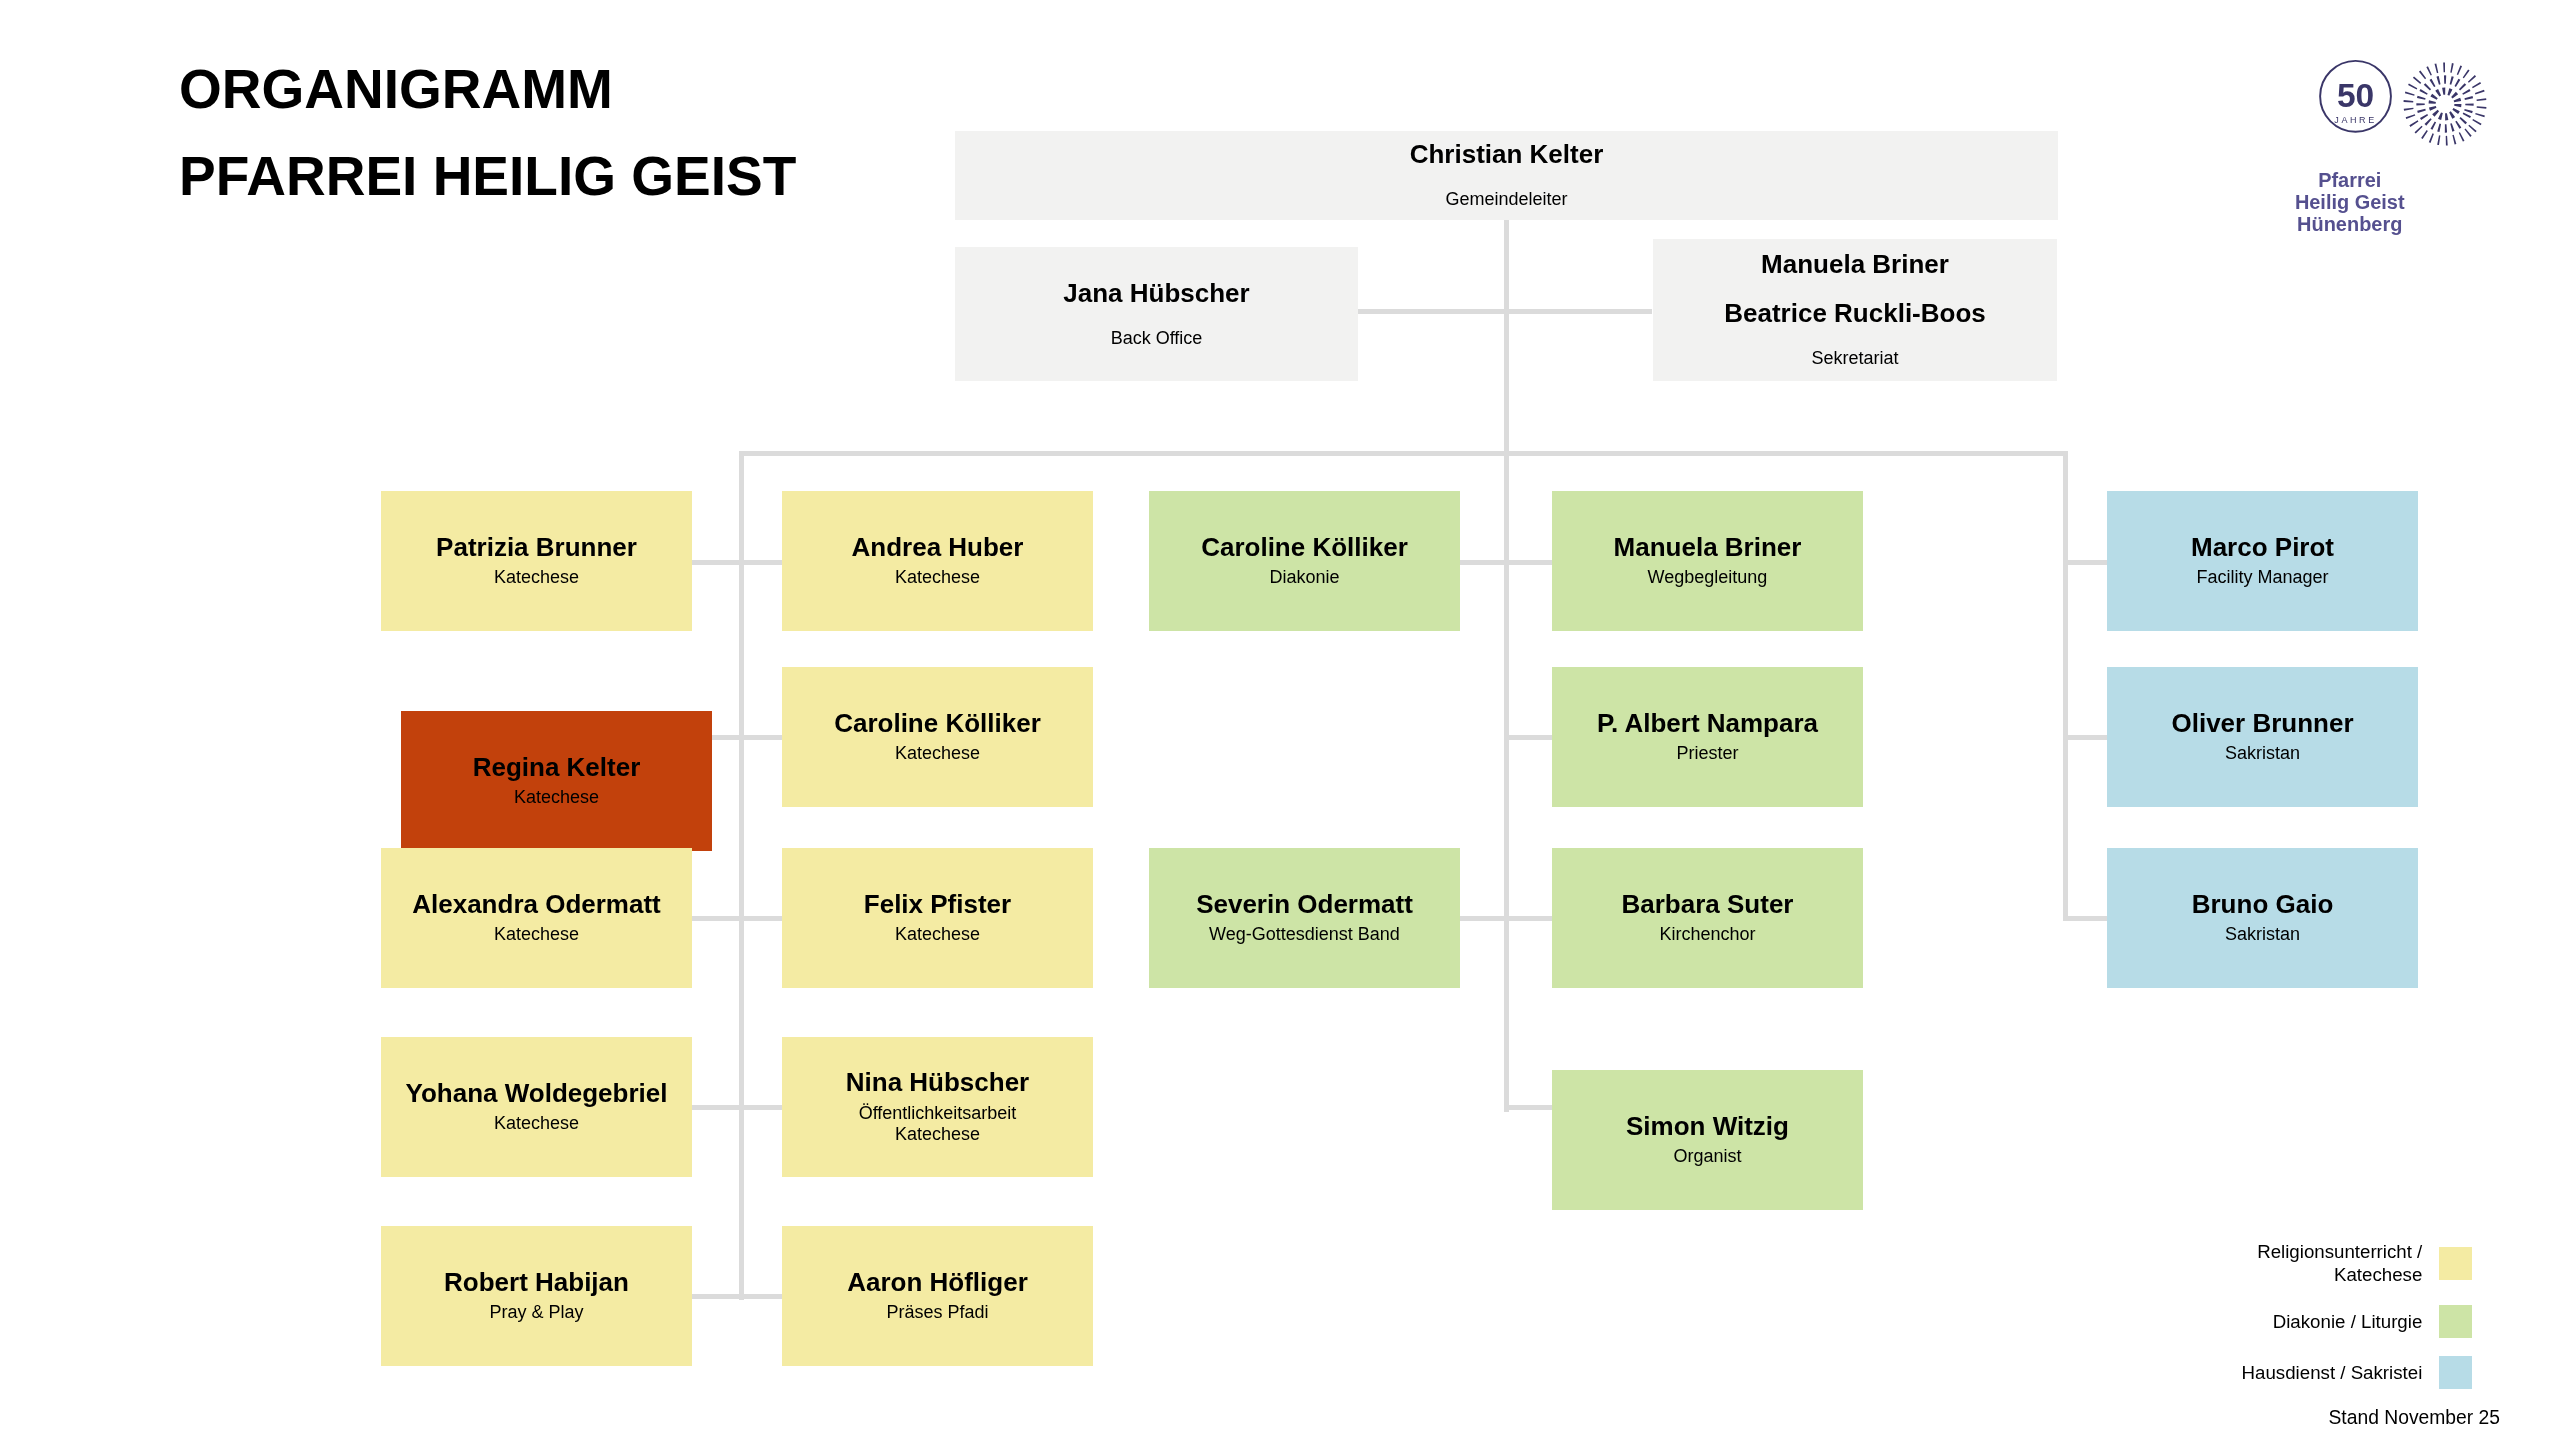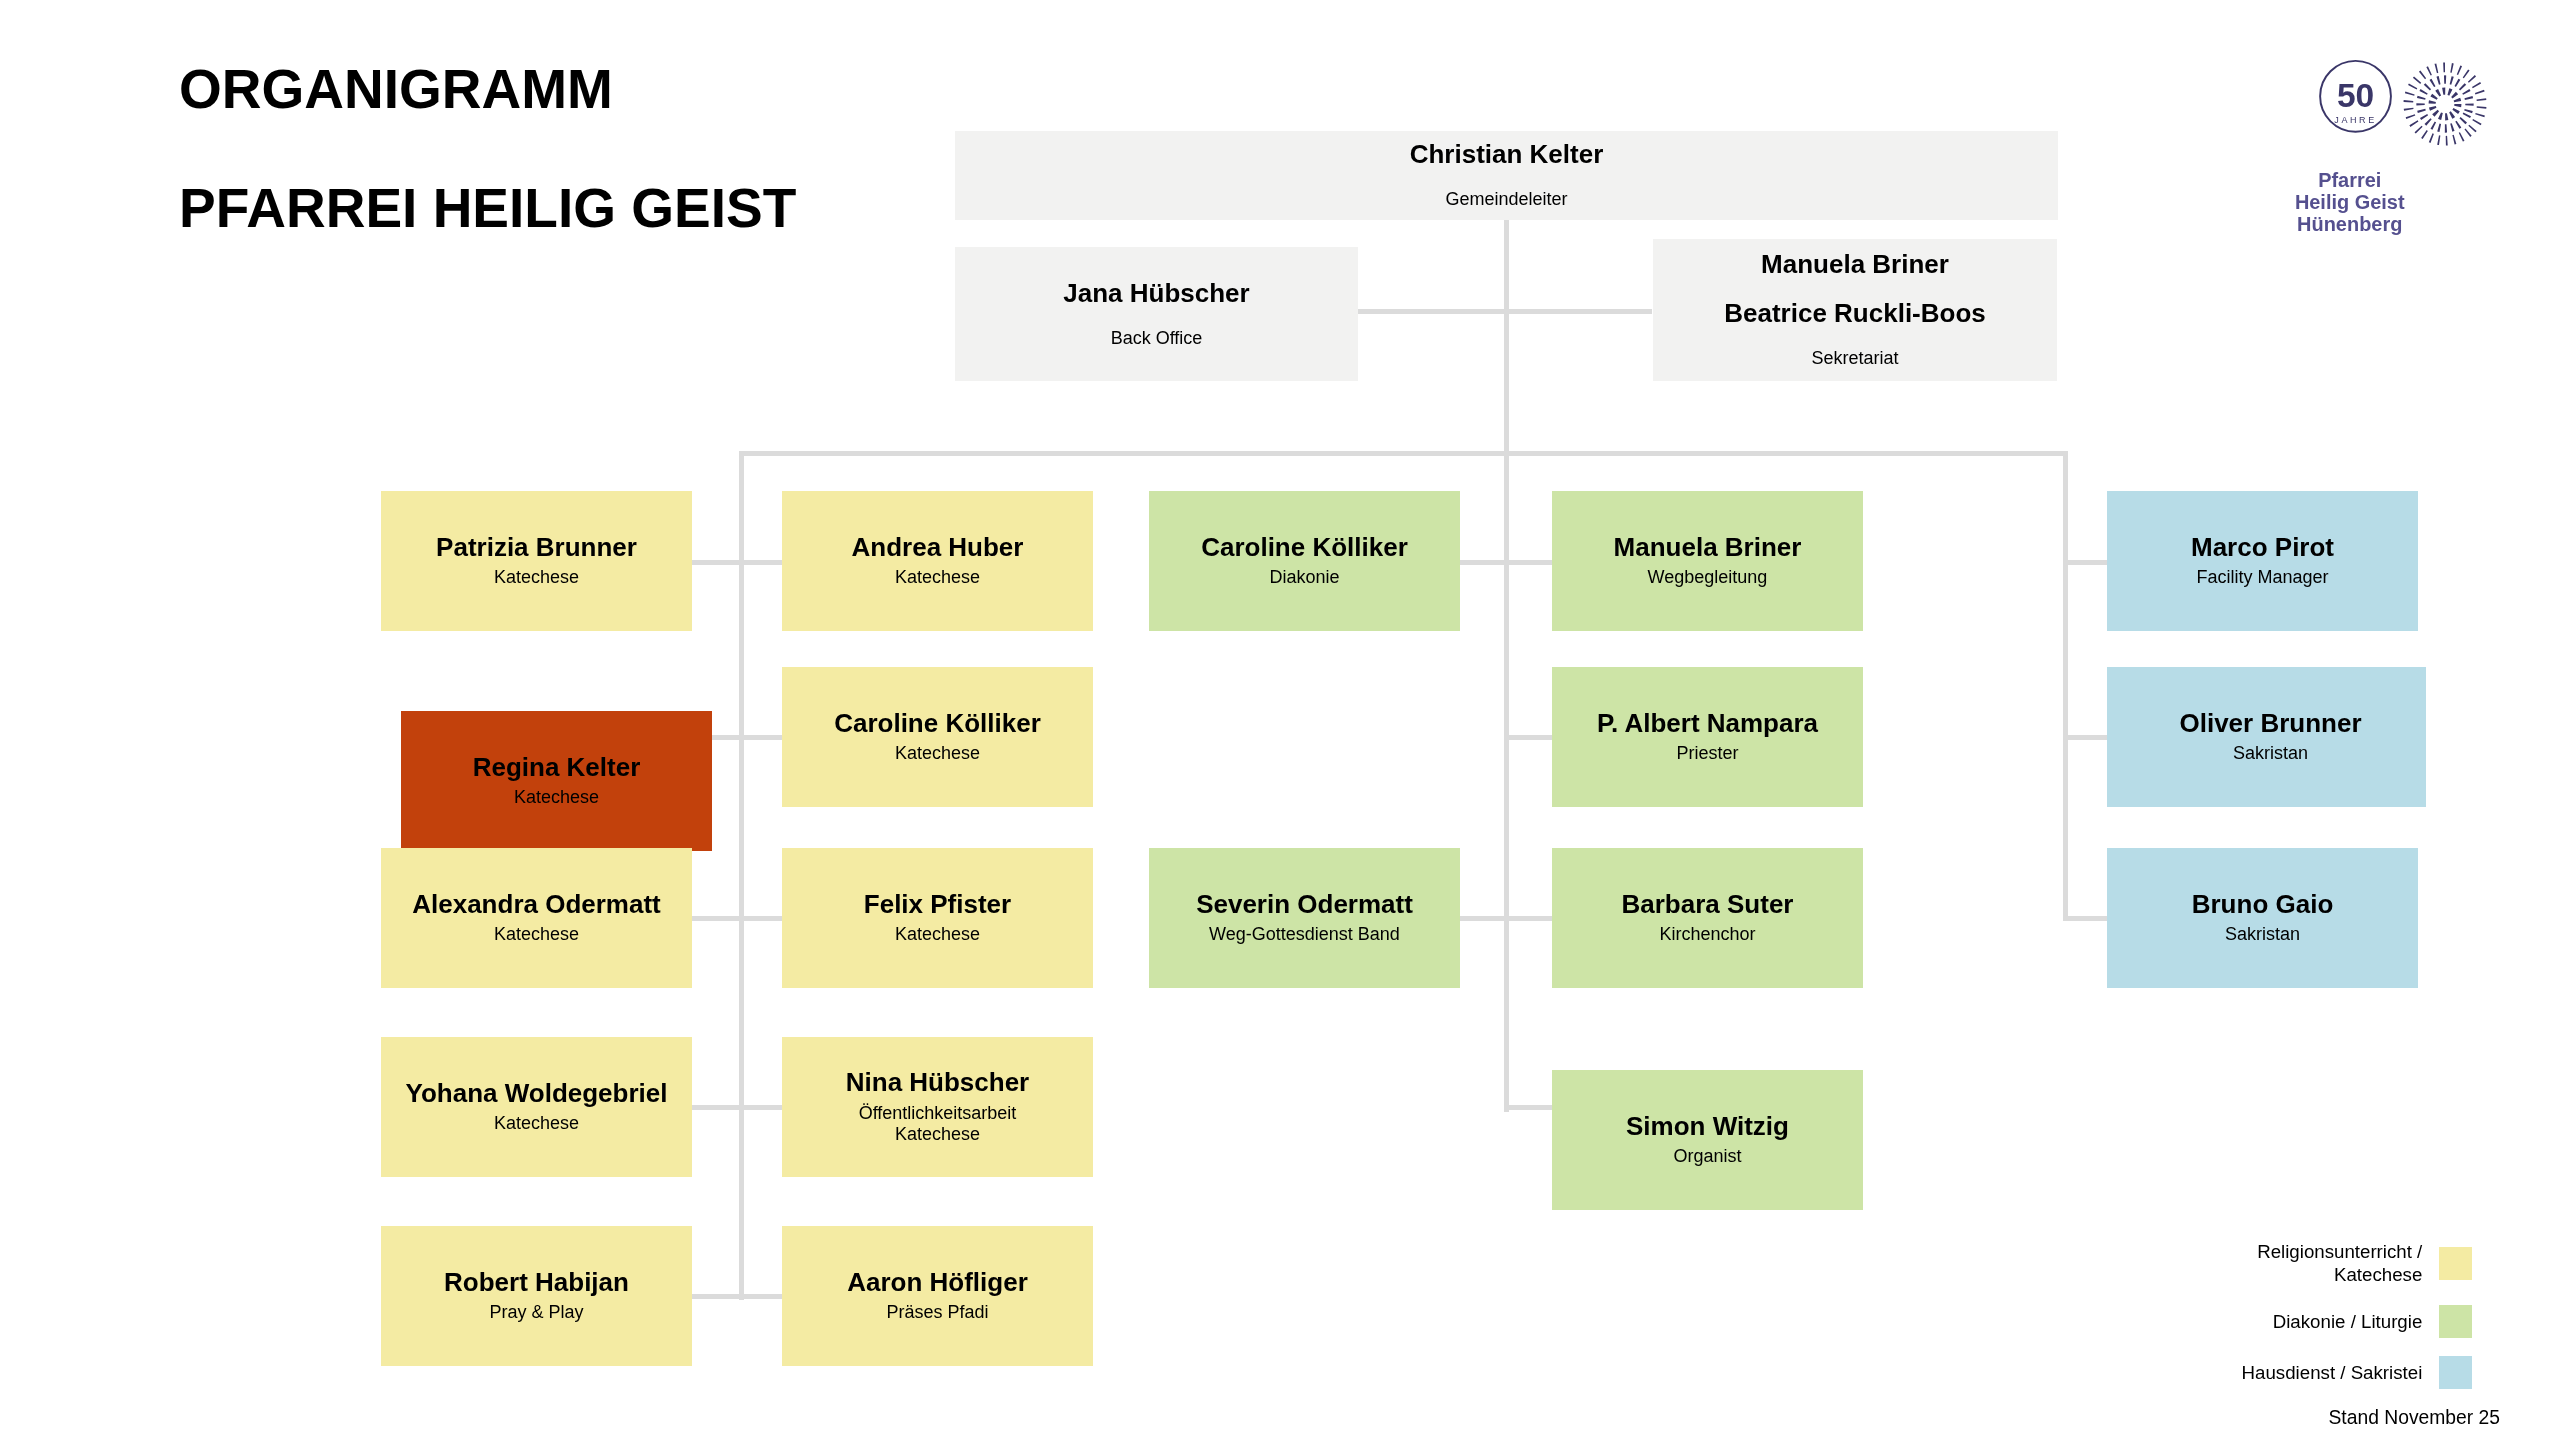--- a/index.html
+++ b/index.html
@@ -1,20 +1,20 @@
 <!DOCTYPE html>
 <html style="font-size:10.3px"><head>
 <meta charset="utf-8">
 <style>
   html,body{margin:0;padding:0;background:#ffffff;}
   #canvas{position:relative;width:2576px;height:1454px;background:#ffffff;overflow:hidden;
           font-family:"Liberation Sans",sans-serif;color:#000;}
 
   .title{position:absolute;left:179px;top:62px;font-weight:bold;font-size:55px;line-height:1;letter-spacing:0;}
-  .title .l2{margin-top:64px;}
+  .title .l2{margin-top:32px;}
 
   .cline{position:absolute;}
 
   .node{position:absolute;width:311px;height:140px;display:flex;flex-direction:column;
         align-items:center;justify-content:center;gap:4.5px;text-align:center;}
   .gbox{position:absolute;display:flex;flex-direction:column;align-items:center;
         justify-content:center;gap:19px;text-align:center;}
   .nm{font-weight:bold;font-size:26px;line-height:1.15;}
   .rl{font-size:18px;line-height:1.2;white-space:pre-line;}
 
@@ -158,21 +158,21 @@
         <div class="rl">Kirchenchor</div>
       </div>
       <div class="node" style="left: 1552px; top: 1070px; background: rgb(205, 228, 166);">
         <div class="nm">Simon Witzig</div>
         <div class="rl">Organist</div>
       </div>
       <div class="node" style="left: 2107px; top: 491px; background: rgb(183, 220, 231);">
         <div class="nm">Marco Pirot</div>
         <div class="rl">Facility Manager</div>
       </div>
-      <div class="node" style="left: 2107px; top: 667px; background: rgb(183, 220, 231); padding-left: 8px;">
+      <div class="node" style="left: 2107px; top: 667px; background: rgb(183, 220, 231);">
         <div class="nm">Oliver Brunner</div>
         <div class="rl">Sakristan</div>
       </div>
       <div class="node" style="left: 2107px; top: 848px; background: rgb(183, 220, 231);">
         <div class="nm">Bruno Gaio</div>
         <div class="rl">Sakristan</div>
       </div>
     </div>
 
   <div id="legend">

